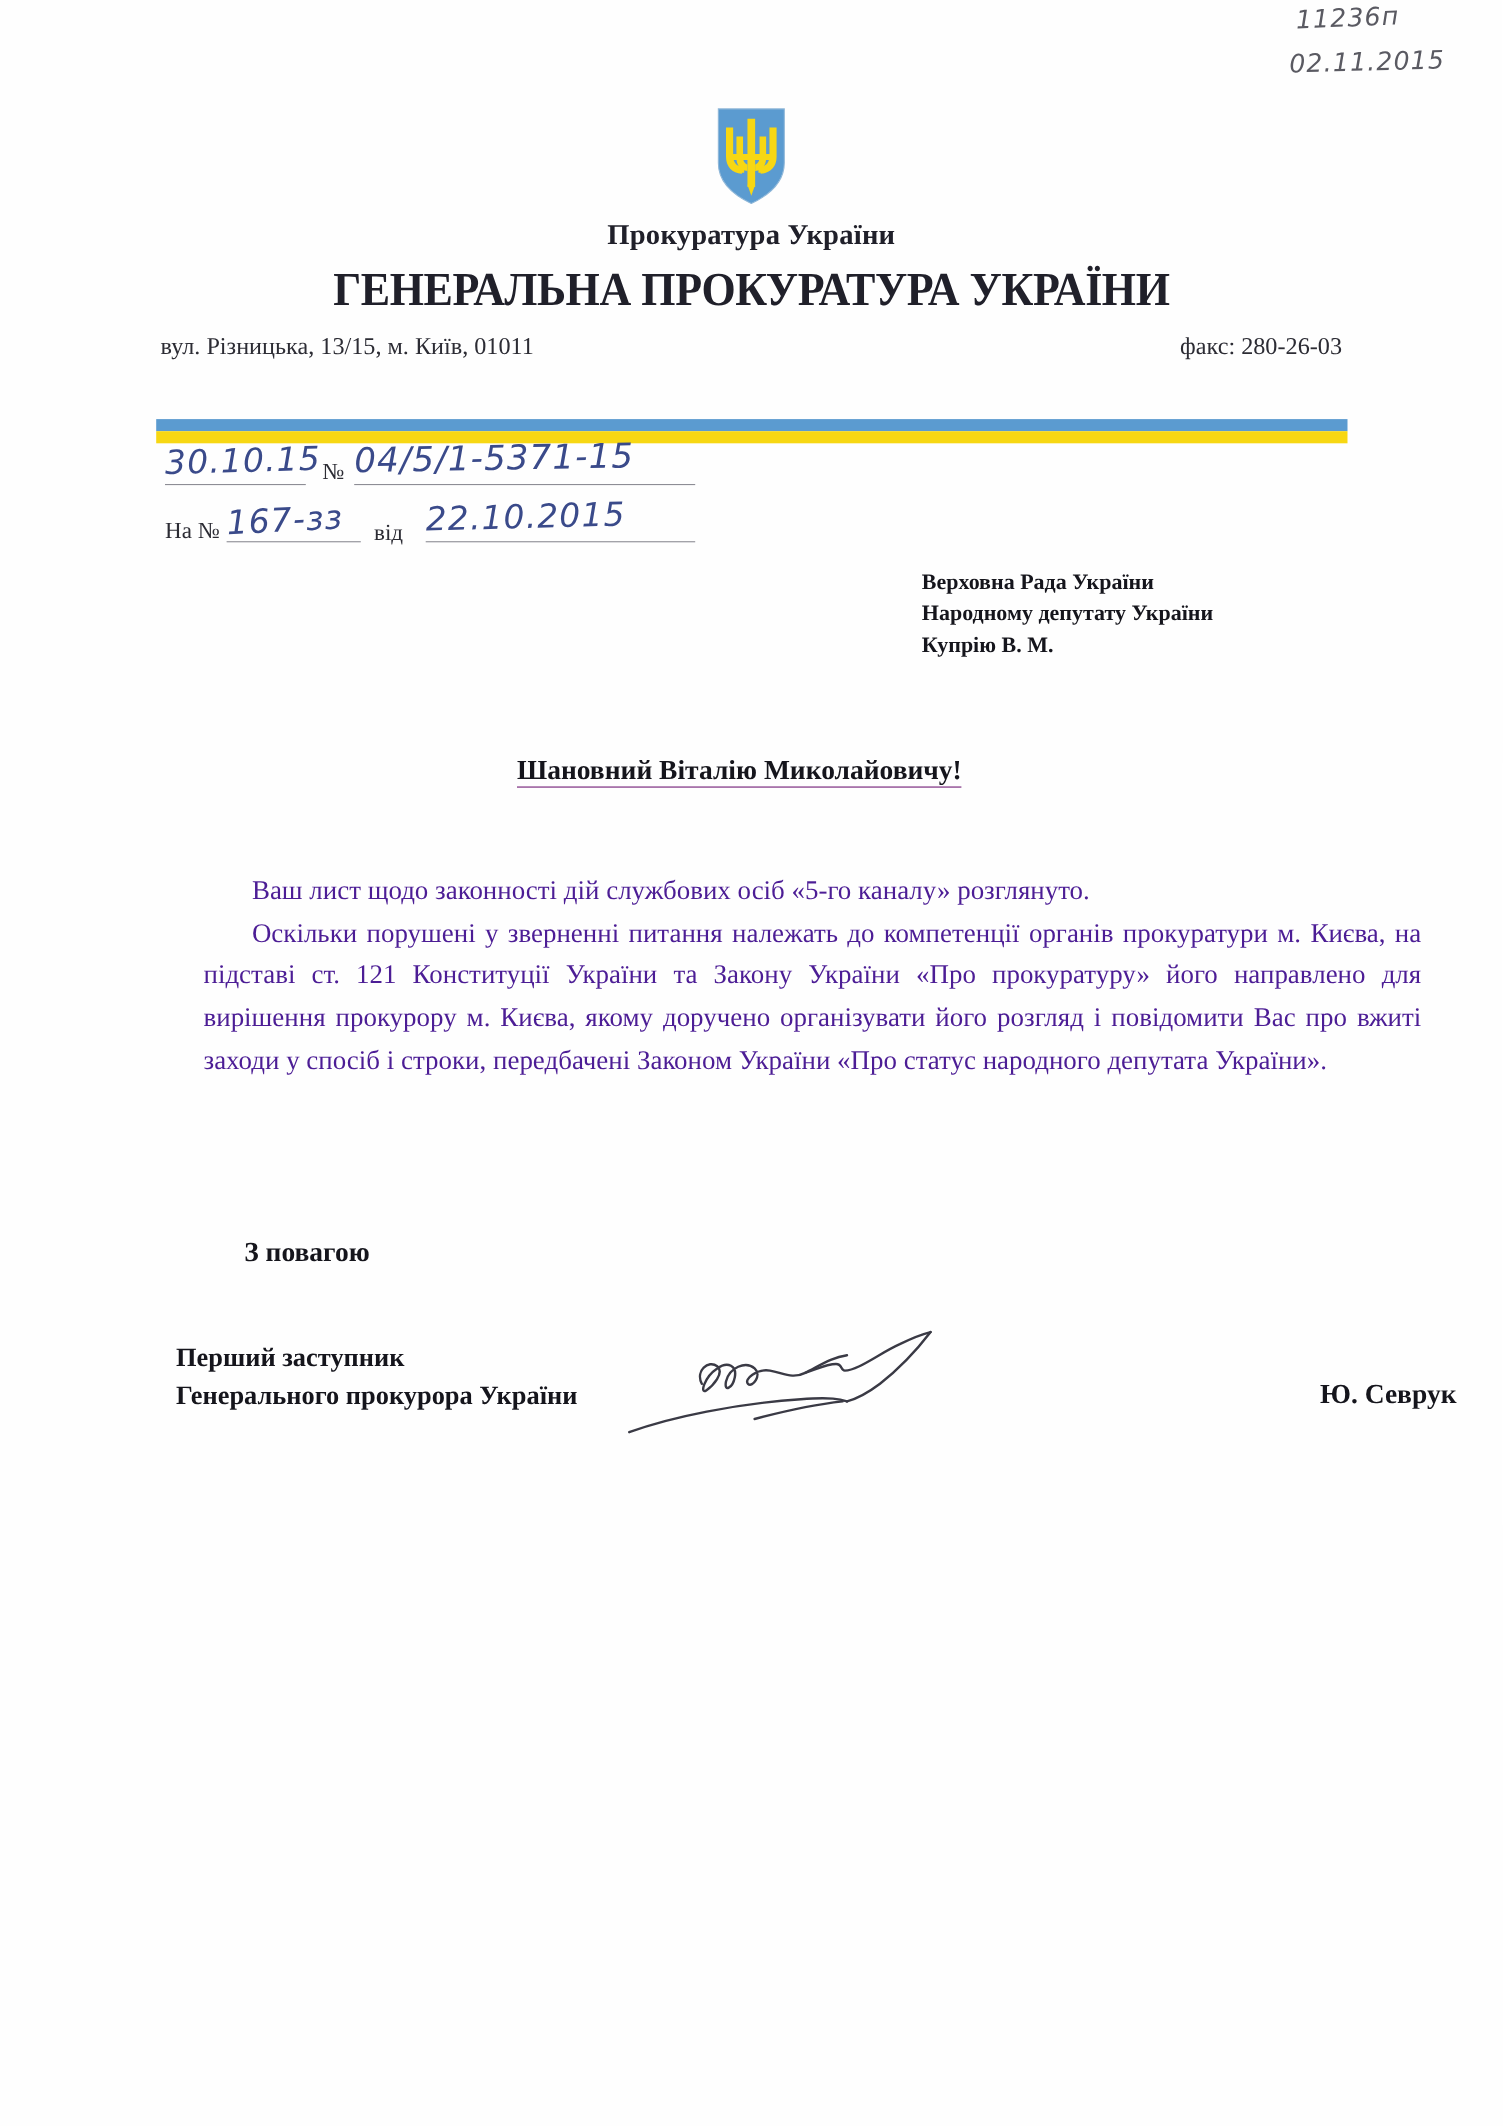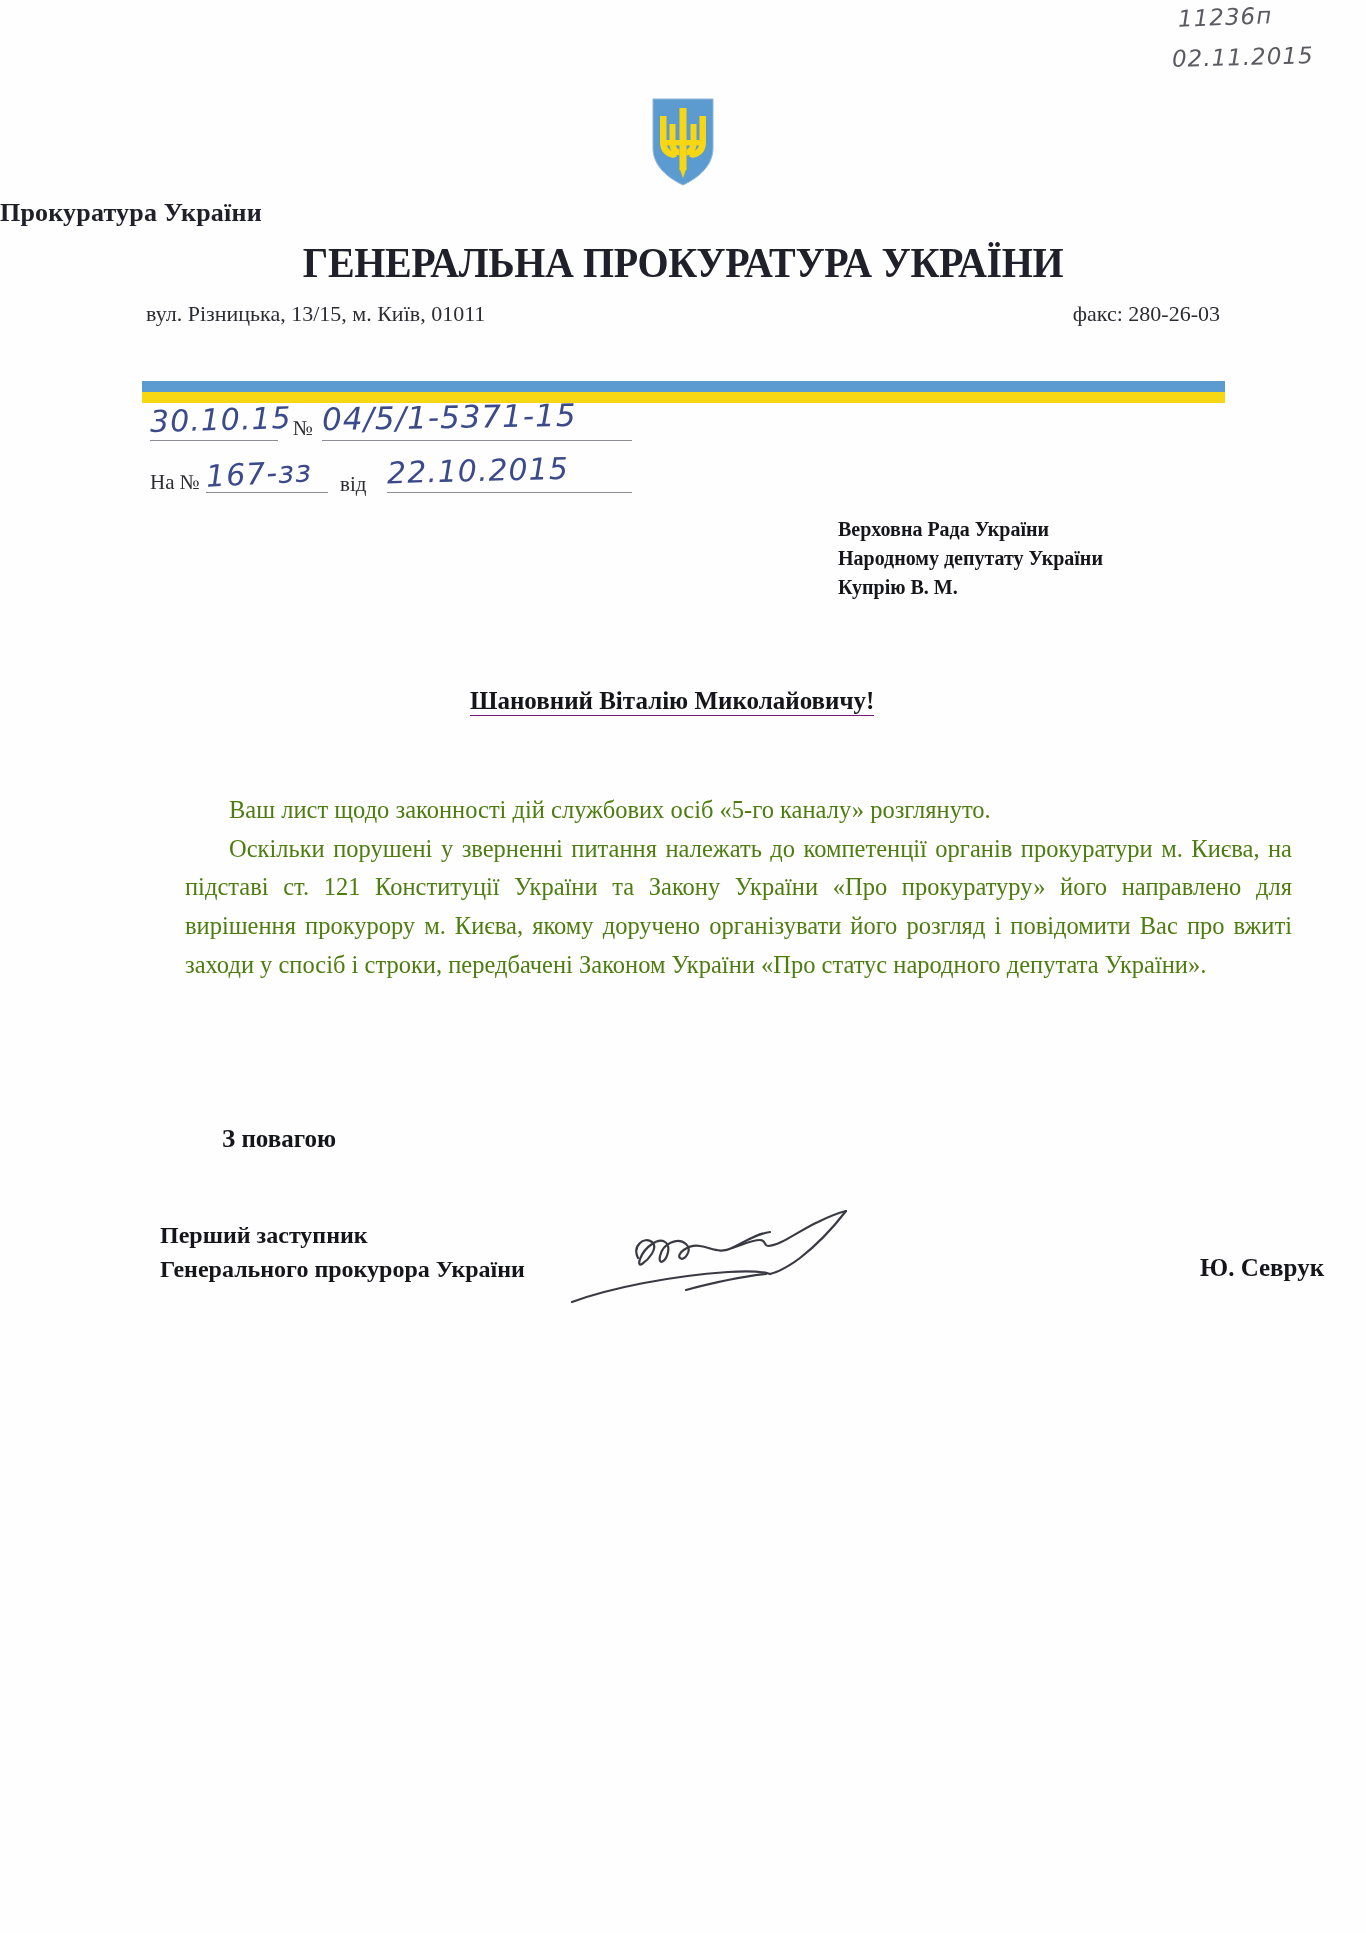--- a/index.html
+++ b/index.html
@@ -64,21 +64,21 @@
     text-align: center;
     padding-top: 98px;
   }
   #emblem {
     display: inline-block;
     width: 62px;
     height: 88px;
   }
 
   #org-sub {
-    text-align: left;
+    text-align: center;
     font-size: 26px;
     font-weight: bold;
     margin-top: 8px;
     letter-spacing: 0.2px;
     color: #20202a;
   }
 
   #org-main {
     text-align: center;
     font-size: 43px;
@@ -218,21 +218,21 @@
 
   
   #body-text {
     position: absolute;
     top: 791px;
     left: 185px;
     width: 1107px;
     font-size: 24.5px;
     line-height: 1.58;
     text-align: justify;
-    color: #4d7c0f;
+    color: #4c1d95;
   }
   #body-text p {
     margin: 0;
     text-indent: 44px;
     text-align: justify;
   }
   #body-text p.last-line-left {
     text-align-last: left;
   }
 

